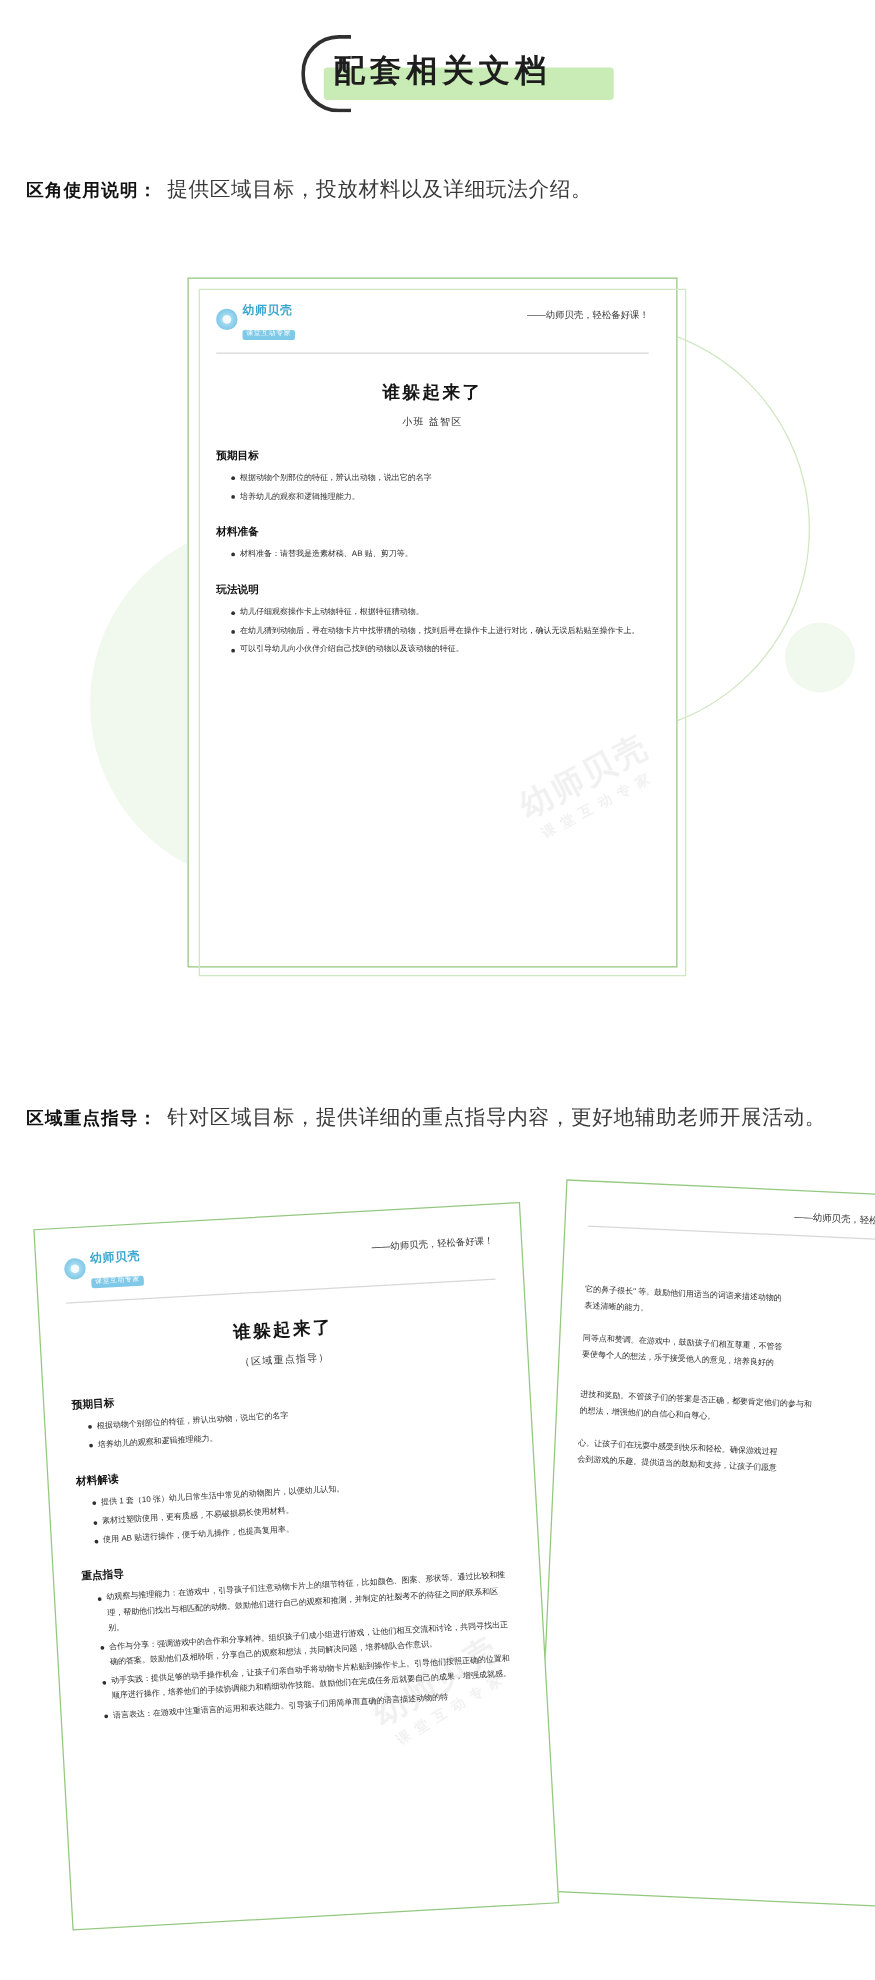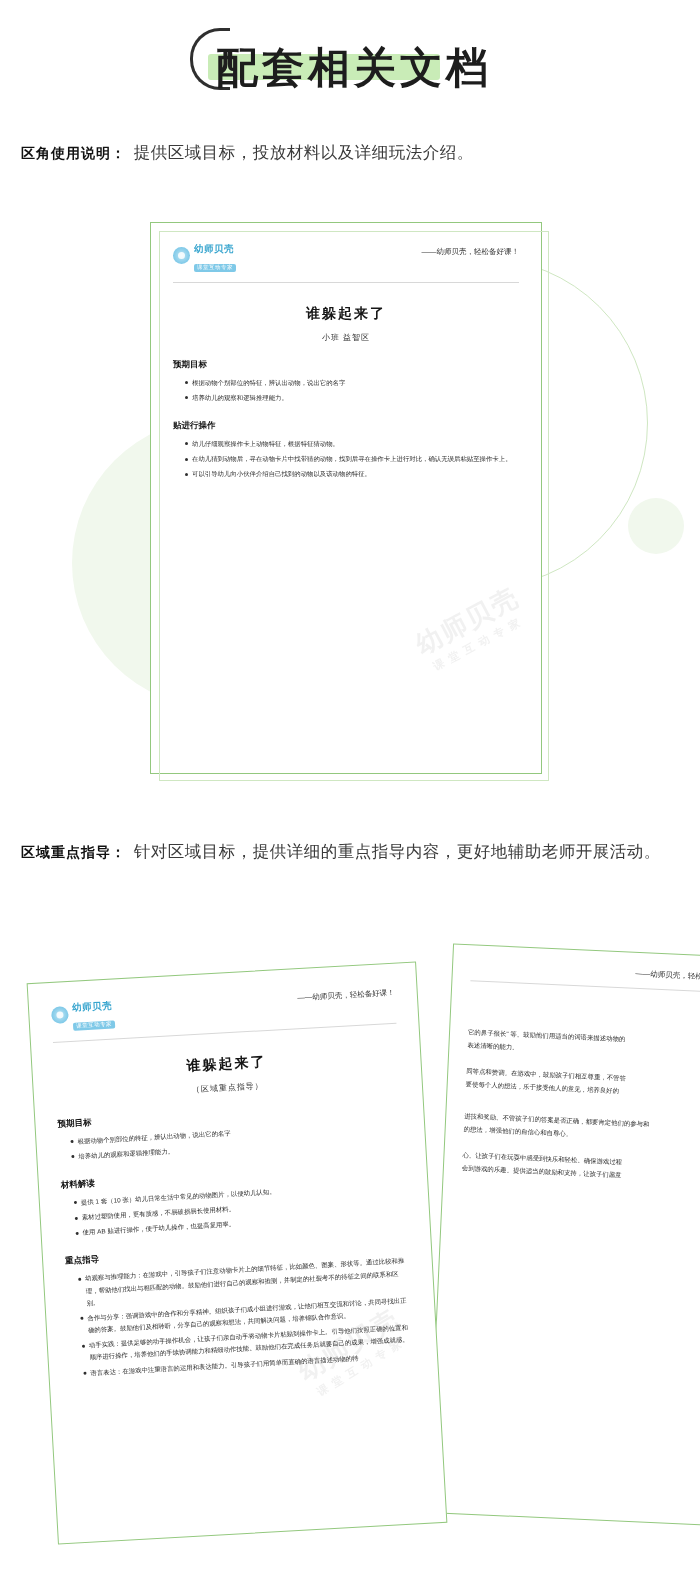--- a/index.html
+++ b/index.html
@@ -40,21 +40,21 @@
     position: absolute;
     left: 18px; top: 20px;
     width: 232px; height: 26px;
     background: #c9ecb7;
     border-radius: 3px;
     z-index: 0;
   }
   .title-text {
     position: relative;
     z-index: 2;
-    font-size: 42px;
+    font-size: 25px;
     font-weight: bold;
     letter-spacing: 4px;
     color: #1d1d1d;
     font-family: Liberation Sans, sans-serif;
   }
 
   
   .section-head {
     position: absolute;
     left: 18px;
@@ -210,39 +210,45 @@
       <div class="doc-sub">小班  益智区</div>
 
       <div class="blk">
         <div class="blk-h">预期目标</div>
         <ul>
           <li>根据动物个别部位的特征，辨认出动物，说出它的名字</li>
           <li>培养幼儿的观察和逻辑推理能力。</li>
         </ul>
       </div>
 
-
-
-      <div class="blk">
-        <div class="blk-h">贴进行操作</div>
+      <div class="blk">
+        <div class="blk-h">材料准备</div>
+        <ul>
+          <li>材料准备：请替我是造素材稿、AB 贴、剪刀等。</li>
+        </ul>
+      </div>
+
+
+      <div class="blk">
+        <div class="blk-h">玩法说明</div>
         <ul>
           <li>幼儿仔细观察操作卡上动物特征，根据特征猜动物。</li>
           <li>在幼儿猜到动物后，寻在动物卡片中找带猜的动物，找到后寻在操作卡上进行对比，确认无误后粘贴至操作卡上。</li>
           <li>可以引导幼儿向小伙伴介绍自己找到的动物以及该动物的特征。</li>
         </ul>
       </div>
 
       <div class="wm">
         <span>幼师贝壳</span>
         <small>课堂互动专家</small>
       </div>
     </div>
   </div>
 
-  <div class="section-head" style="top:835px;">
+  <div class="section-head" style="top:878px;">
     <span class="lbl"><span class="lbl-inner">区域重点指导：</span></span>
     <span class="sec-desc">针对区域目标，提供详细的重点指导内容，更好地辅助老师开展活动。</span>
   </div>
 
   <div class="doc tilt-b" style="left:440px; top:950px; width:300px; height:570px; z-index:4;">
     <div class="doc-inner" style="padding:16px 18px;">
       <div style="text-align:right; font-size:7.5px; color:#333;">——幼师贝壳，轻松备好课！</div>
       <div class="rule"></div>
       <div style="margin-top:44px;">
         <div style="font-size:6.4px; line-height:2.1; color:#2b2b2b;">它的鼻子很长" 等。鼓励他们用适当的词语来描述动物的</div>

